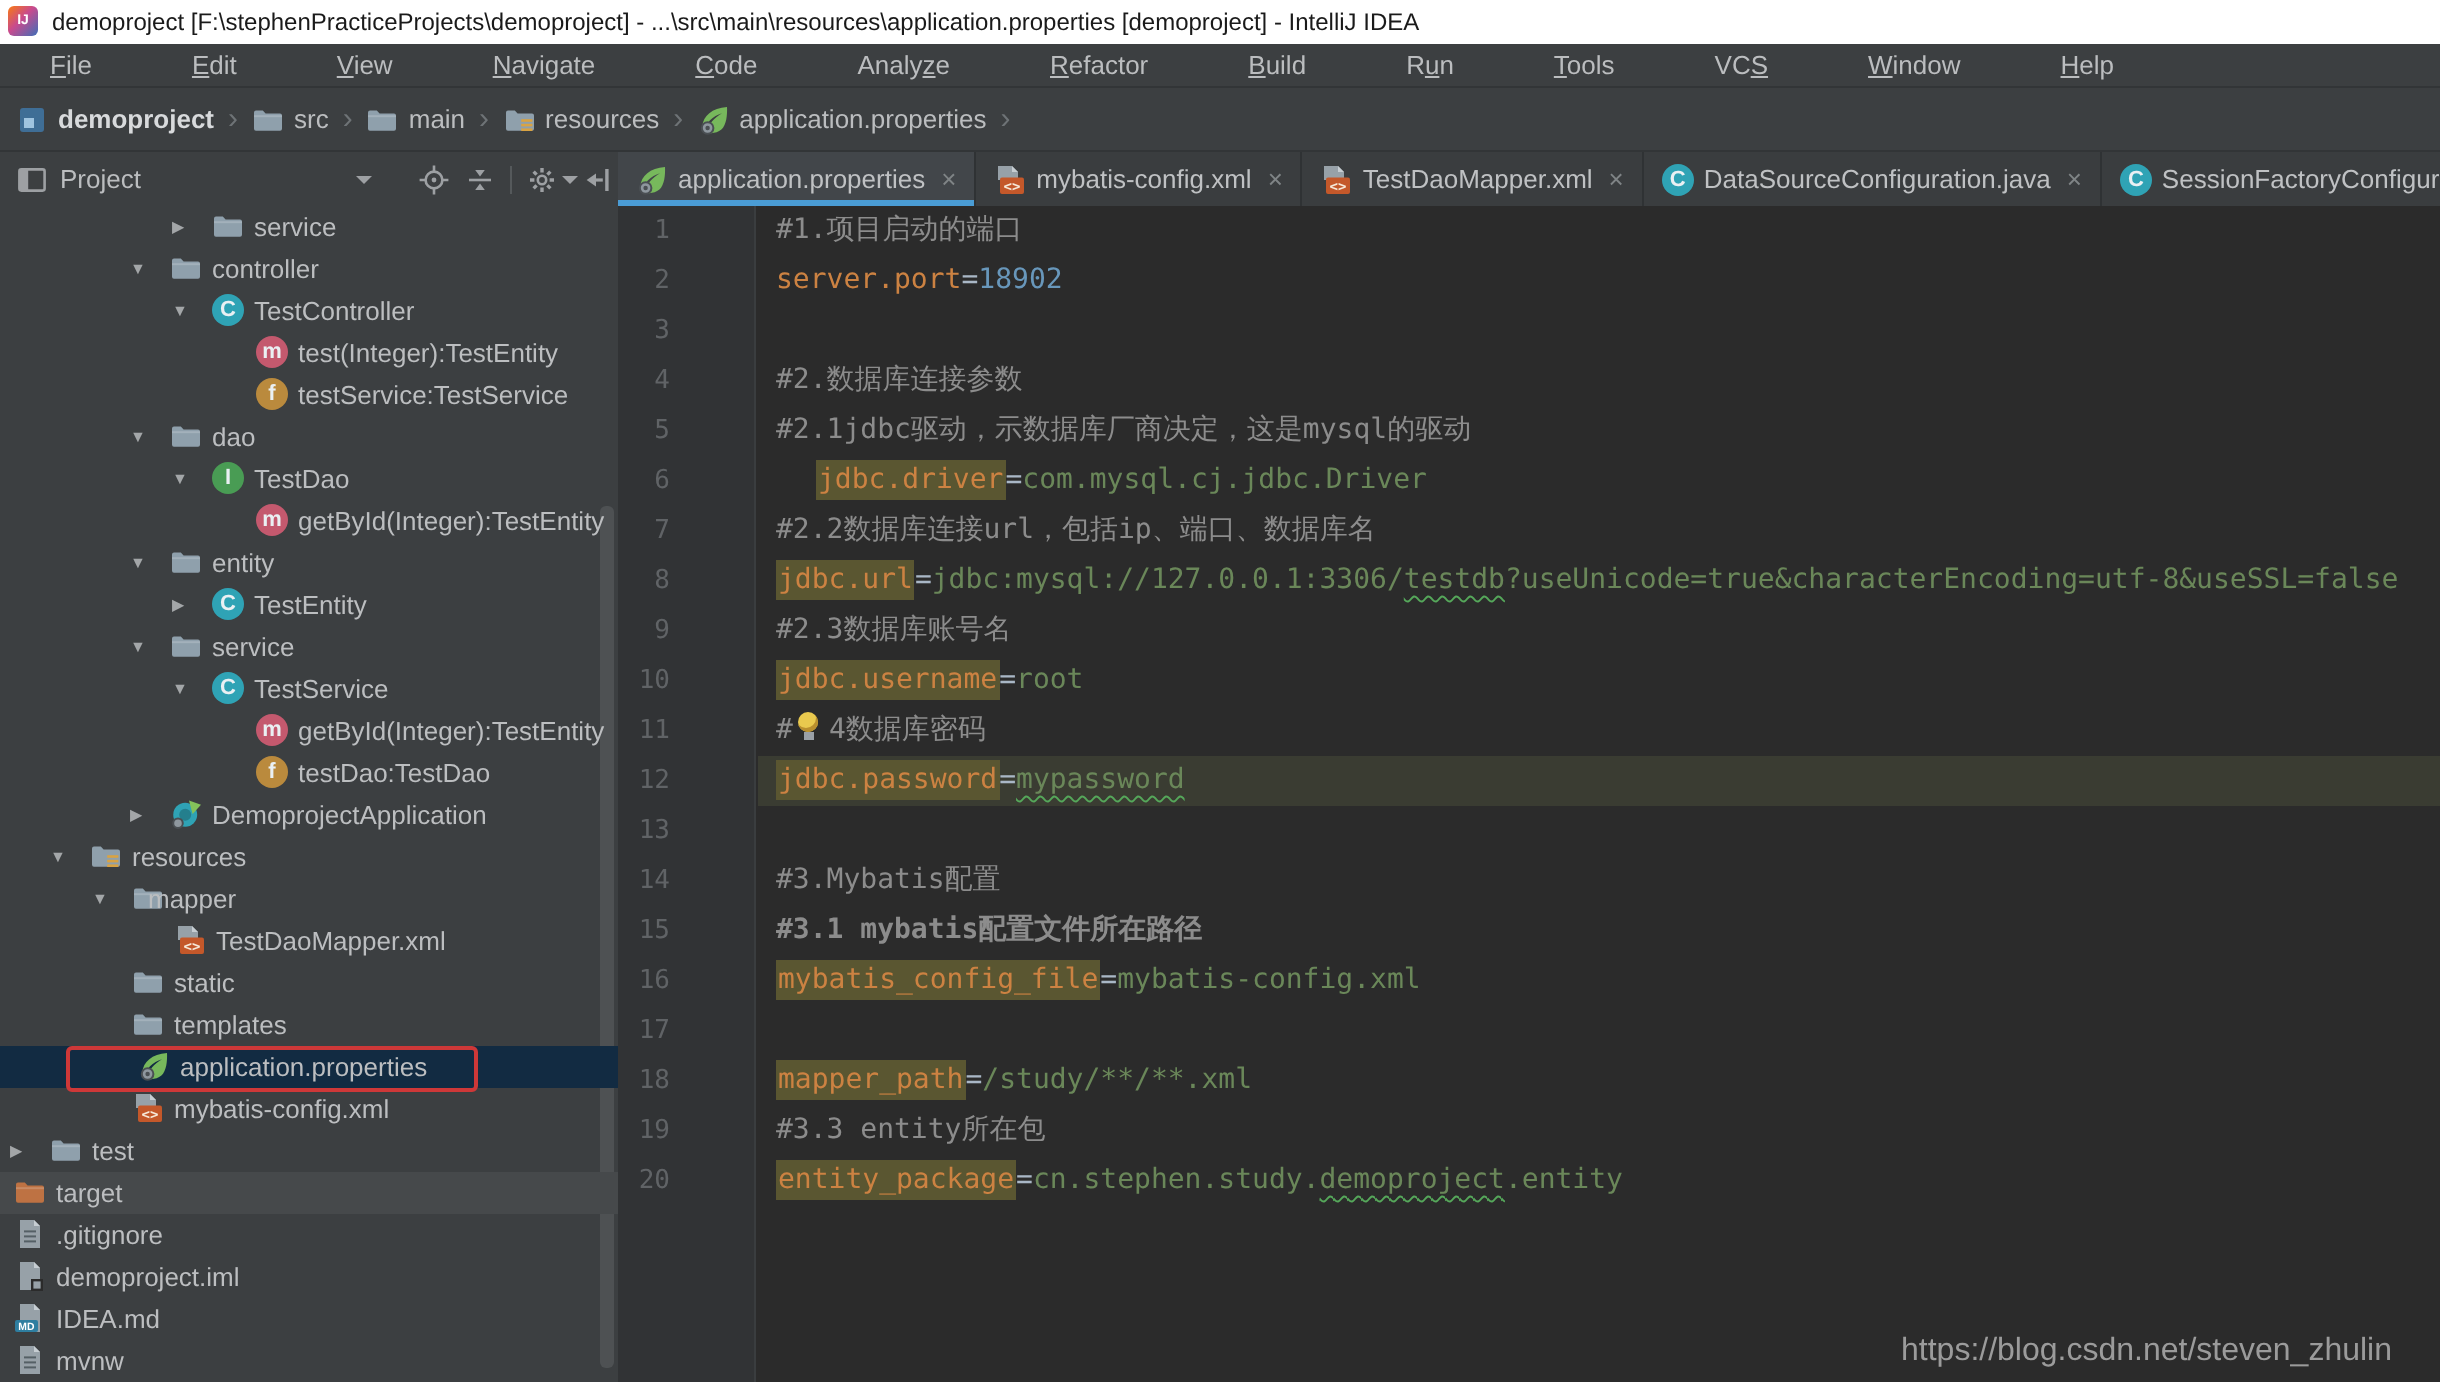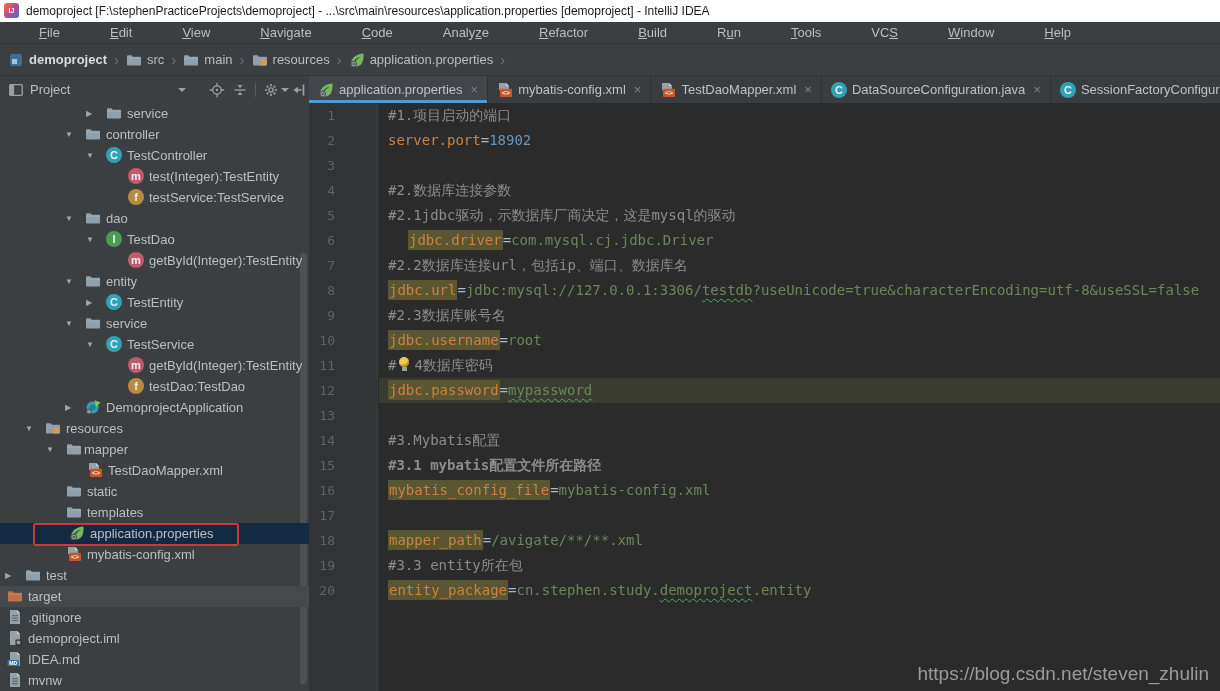--- a/index.html
+++ b/index.html
@@ -10,21 +10,21 @@
   .titlebar{position:absolute;left:0;top:0;width:1220px;height:22px;background:#FFFFFF;}
   .applogo{position:absolute;left:4px;top:3px;width:15px;height:15px;border-radius:3px;
            background:linear-gradient(135deg,#F97A12 0%,#C84A8E 45%,#3E6FB8 100%);
            color:#fff;font:bold 7px/15px "Liberation Sans",sans-serif;text-align:center;}
   .wintitle{position:absolute;left:26px;top:0;height:22px;line-height:22px;
             font-size:12px;color:#1A1A1A;white-space:nowrap;}
 
   
   .menubar{position:absolute;left:0;top:22px;width:1220px;height:22px;background:#3C3F41;
            display:flex;align-items:center;border-bottom:1px solid #323537;box-sizing:border-box;}
-  .mitem{padding:0 11px;font-size:13px;color:#BBBDBF;line-height:21px;white-space:nowrap;margin-left:28px;}
+  .mitem{padding:0 25px;font-size:13px;color:#BBBDBF;line-height:21px;white-space:nowrap;}
   .mitem u{text-decoration:underline;}
 
   
   .crumbbar{position:absolute;left:0;top:44px;width:1220px;height:31px;background:#3C3F41;
             display:flex;align-items:center;padding-left:8px;box-sizing:border-box;}
   .crumb{display:flex;align-items:center;gap:5px;font-size:13px;color:#BBBDBF;white-space:nowrap;}
   .crumb.first .clabel{color:#D8DADC;font-weight:bold;}
   .chev{color:#6E7376;font-size:15px;padding:0 7px;line-height:28px;}
   .tico{display:inline-block;width:16px;height:16px;vertical-align:middle;}
   .tico svg{display:block;}
@@ -77,21 +77,21 @@
   .seg-hk{color:#CC8242;background:#5A5631;padding:2px 1px;}
   .seg-eq{color:#A9B7C6;}
   .seg-v{color:#6A8759;}
   .seg-num{color:#6897BB;}
   .seg-w{color:#6A8759;text-decoration:underline wavy #55A85A 1px;text-underline-offset:3px;}
   .bulbi{position:relative;display:inline-block;width:13px;height:16px;vertical-align:-3px;margin:0 3px 0 2px;}
   .bulbi::before{content:"";position:absolute;left:1px;top:0;width:10px;height:10px;border-radius:50%;
                  background:#E9C94E;box-shadow:inset -1px -2px 0 #B98F2E;}
   .bulbi::after{content:"";position:absolute;left:4px;top:10px;width:5px;height:4px;background:#9AA0A6;}
 
-  .watermark{position:absolute;right:11px;bottom:6px;font-size:19px;color:#9B9B9B;z-index:20;
+  .watermark{position:absolute;right:24px;bottom:6px;font-size:16px;color:#9B9B9B;z-index:20;
              font-family:"Liberation Sans",sans-serif;}
 </style>
 </head>
 <body>
 
 <div id="app">
 
   <div class="titlebar">
     <div class="applogo">IJ</div>
     <span class="wintitle">demoproject [F:\stephenPracticeProjects\demoproject] - ...\src\main\resources\application.properties [demoproject] - IntelliJ IDEA</span>
@@ -367,21 +367,21 @@
         <span class="tlabel" style="left: 66px;">resources</span>
       </div>
       <div class="trow" style="top: 336px;">
         <span class="exp" style="left: 46px;">▼</span>
         <span class="tico" style="left: 66px;">
           <svg width="16" height="16" viewBox="0 0 16 16">
             <path fill="#8FA0AC" d="M1 4.2q0-1 1-1h3.4l1.4 1.6H14q1 0 1 1v6.6q0 1-1 1H2q-1 0-1-1z"></path>
             <rect x="1" y="5.6" width="14" height="1" fill="#FFFFFF" opacity=".18"></rect>
           </svg>
         </span>
-        <span class="tlabel" style="left: 84px;">mapper</span>
+        <span class="tlabel" style="left: 74px;">mapper</span>
       </div>
       <div class="trow" style="top: 357px;">
         <span class="tico" style="left: 87px;">
           <svg width="16" height="16" viewBox="0 0 16 16">
             <path fill="#97A1A8" d="M2 1h7l3 3v4H2z"></path>
             <path fill="#C6CDD2" d="M9 1l3 3H9z"></path>
             <rect x="3" y="6.8" width="12" height="8.2" rx="1" fill="#C4582A"></rect>
             <text x="9" y="13.4" font-size="7" font-weight="bold" font-family="DejaVu Sans Mono,monospace" fill="#F6E8D8" text-anchor="middle">&lt;&gt;</text>
           </svg>
         </span>
@@ -527,20 +527,20 @@
       <div class="cline" style="top: 175px;"><span class="seg-hk">jdbc.url</span><span class="seg-eq">=</span><span class="seg-v">jdbc:mysql://127.0.0.1:3306/</span><span class="seg-w">testdb</span><span class="seg-v">?useUnicode=true&amp;characterEncoding=utf-8&amp;useSSL=false</span></div>
       <div class="cline" style="top: 200px;"><span class="seg-c">#2.3数据库账号名</span></div>
       <div class="cline" style="top: 225px;"><span class="seg-hk">jdbc.username</span><span class="seg-eq">=</span><span class="seg-v">root</span></div>
       <div class="cline" style="top: 250px;"><span class="seg-c">#</span><span class="bulbi"></span><span class="seg-c">4数据库密码</span></div>
       <div class="caretband" style="top: 275px;"></div>
       <div class="cline" style="top: 275px;"><span class="seg-hk">jdbc.password</span><span class="seg-eq">=</span><span class="seg-w">mypassword</span></div>
       <div class="cline" style="top: 300px;"></div>
       <div class="cline" style="top: 325px;"><span class="seg-c">#3.Mybatis配置</span></div>
       <div class="cline" style="top: 350px; font-weight: bold;"><span class="seg-c">#3.1 mybatis配置文件所在路径</span></div>
       <div class="cline" style="top: 375px;"><span class="seg-hk">mybatis_config_file</span><span class="seg-eq">=</span><span class="seg-v">mybatis-config.xml</span></div>
-      <div class="cline" style="top: 425px;"><span class="seg-hk">mapper_path</span><span class="seg-eq">=</span><span class="seg-v">/avigate/**/**.xml</span></div>
+      <div class="cline" style="top: 425px;"><span class="seg-hk">mapper_path</span><span class="seg-eq">=</span><span class="seg-v">/study/**/**.xml</span></div>
       <div class="cline" style="top: 450px;"><span class="seg-c">#3.3 entity所在包</span></div>
       <div class="cline" style="top: 475px;"><span class="seg-hk">entity_package</span><span class="seg-eq">=</span><span class="seg-v">cn.stephen.study.</span><span class="seg-w">demoproject</span><span class="seg-v">.entity</span></div>
     </div>
 
   <div class="watermark">https://blog.csdn.net/steven_zhulin</div>
 
 </div>
 
 </body></html>

